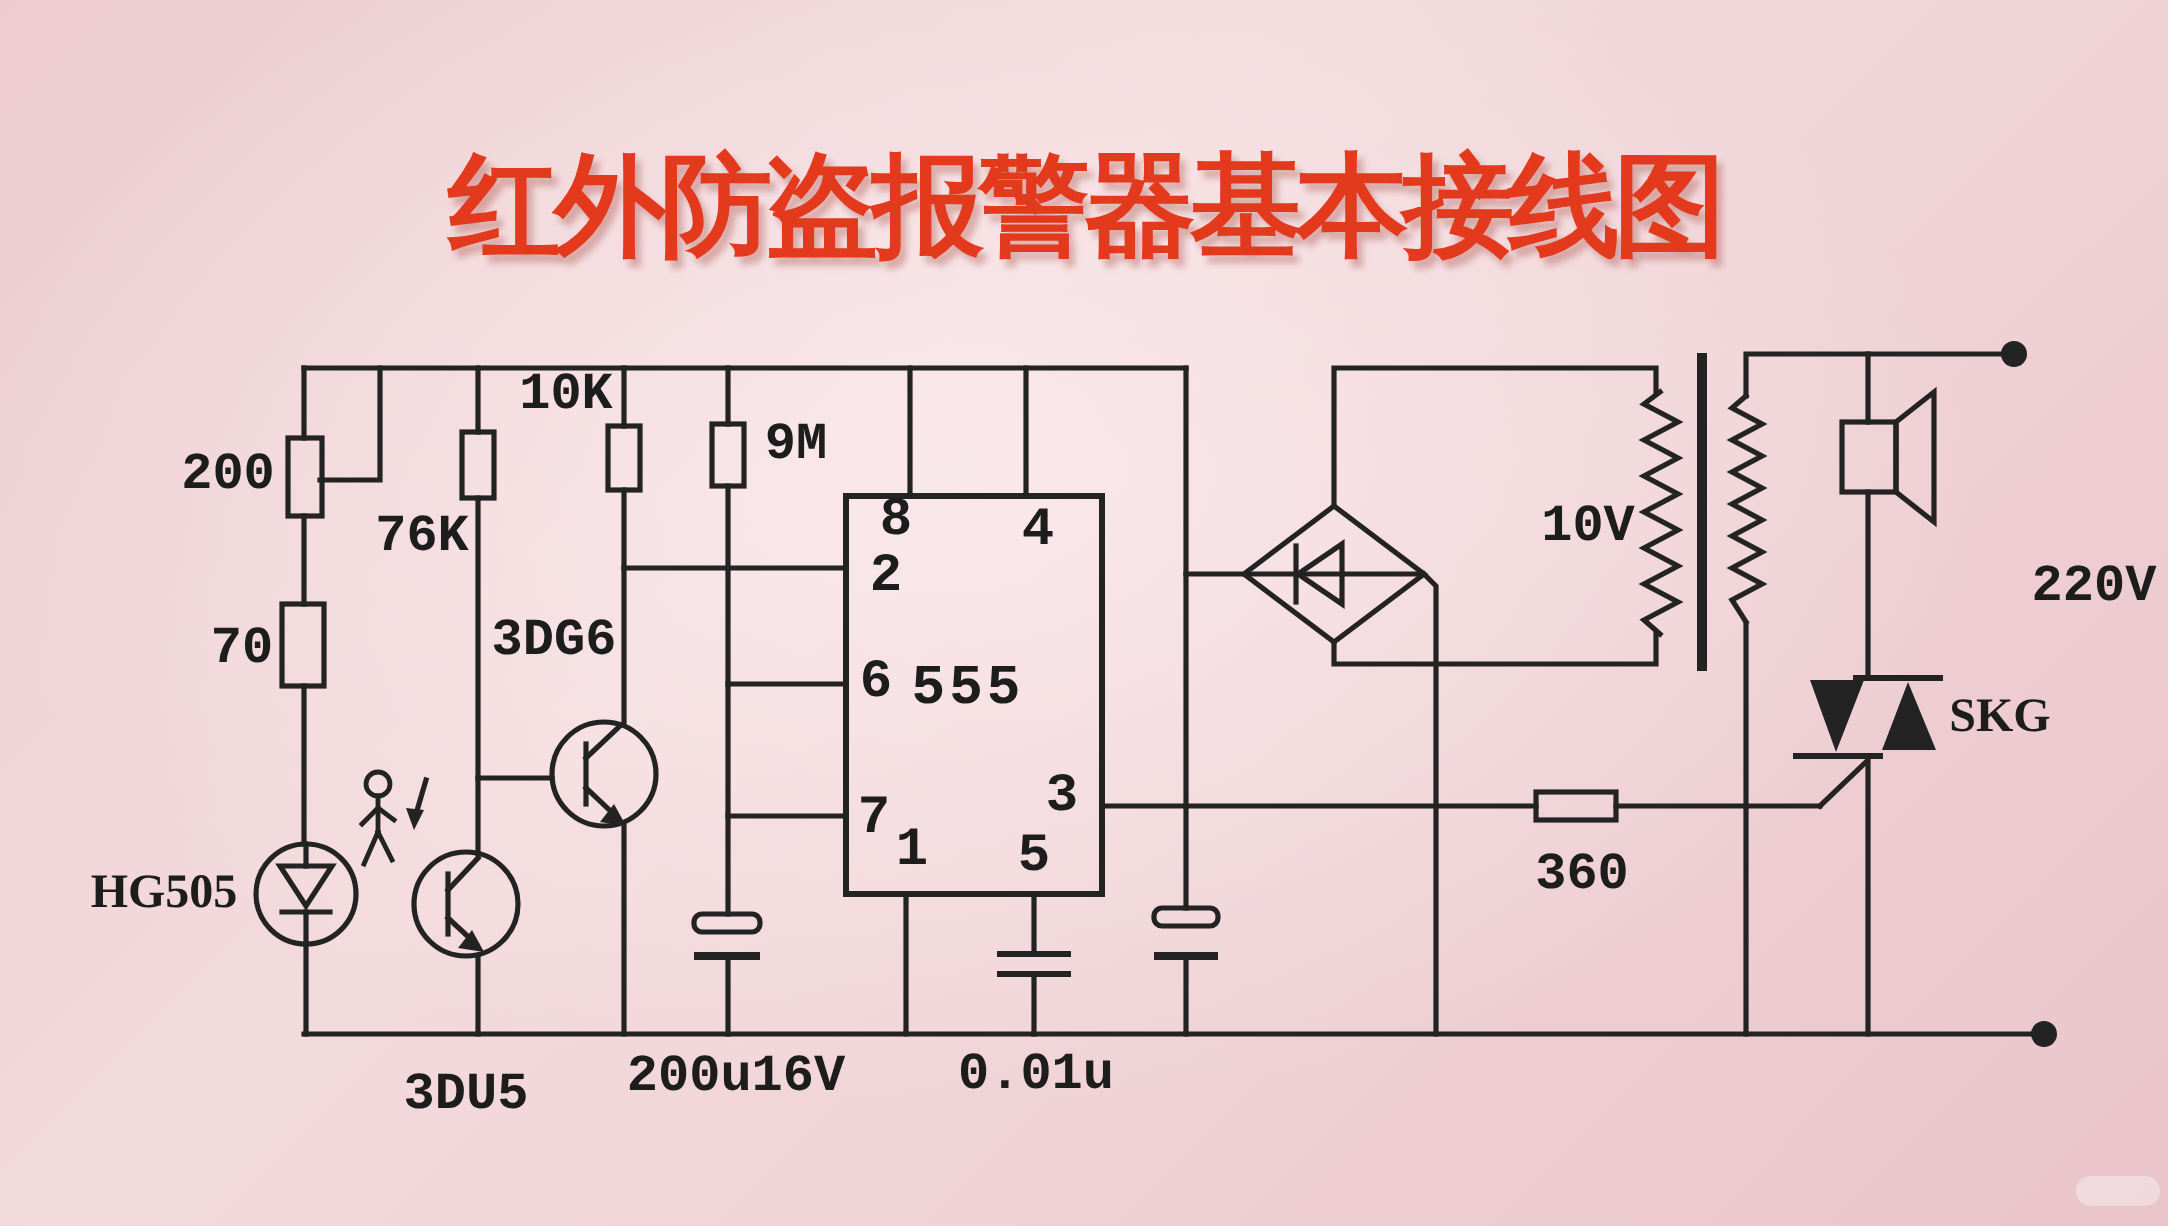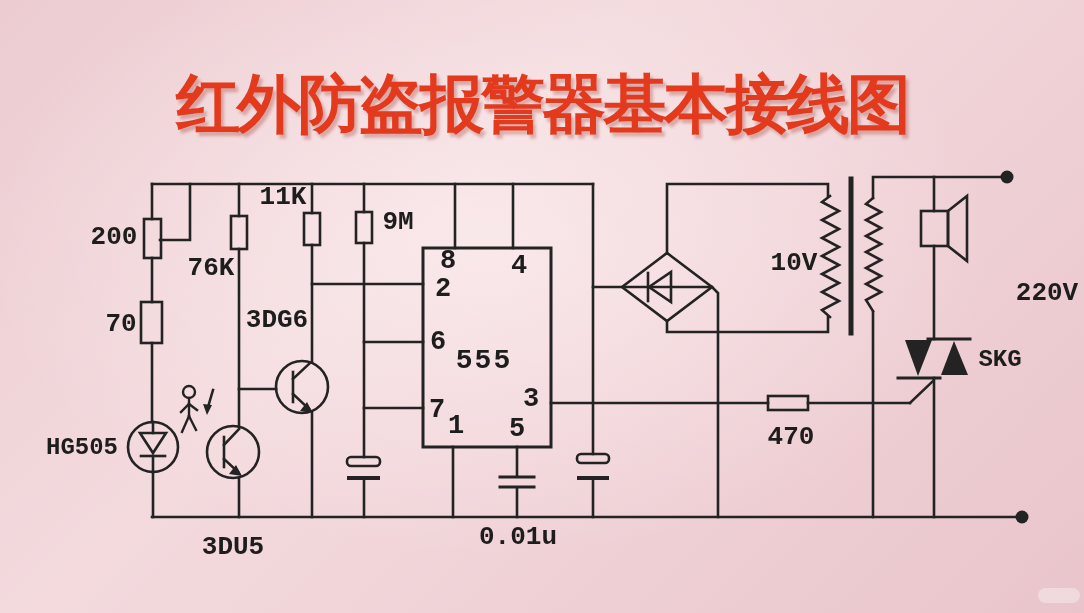--- a/index.html
+++ b/index.html
@@ -12,37 +12,37 @@
       linear-gradient(135deg,#ecccd1 0%, #f3dadd 38%, #f1d5d9 55%, #e9c5cb 100%);
     font-family:"Liberation Mono", monospace;
   }
   .title{
     position:absolute;
     left:542px; top:104px;
     transform:translate(-50%,-50%);
     white-space:nowrap;
     font-family:"Liberation Sans", sans-serif;
     font-weight:900;
-    font-size:64px;
+    font-size:56px;
     letter-spacing:-3px;
     color:#e3391d;
     text-shadow:3px 4px 3px rgba(140,30,15,0.28);
   }
   .lbl{
     position:absolute;
     transform:translate(-50%,-50%);
     white-space:nowrap;
     font-family:"Liberation Mono", monospace;
     font-weight:700;
     font-size:26px;
     color:#1d1d1d;
   }
-  .lbl.small{font-size:24px;}
+  .lbl.small{font-size:24px;font-family:Liberation Serif, serif;}
   .lbl.pin{font-size:27px;}
-  .lbl.ic{font-size:28px;letter-spacing:2px;margin-top:15px;}
+  .lbl.ic{font-size:28px;letter-spacing:2px;}
   svg.schematic{position:absolute;left:0;top:0;}
   .watermark{
     position:absolute;left:1038px;top:588px;width:42px;height:15px;
     background:rgba(255,255,255,0.35);border-radius:8px;
   }
 </style>
 </head>
 <body>
 
 <div class="stage">
@@ -195,36 +195,37 @@
       <path d="M898,378 H940" stroke-width="3"></path>
       <polygon points="905,340 932,340 918,376" fill="#232323" stroke="none"></polygon>
       <polygon points="941,375 968,375 954,341" fill="#232323" stroke="none"></polygon>
       <path d="M934,378 V517"></path>
     </g>
   </svg>
 
   <div class="lbl" style="left:114px;top:237px">200</div>
   <div class="lbl" style="left:121px;top:324px">70</div>
   <div class="lbl" style="left:211px;top:268px">76K</div>
-  <div class="lbl" style="left:283px;top:197px">11K</div>
+  <div class="lbl" style="left:283px;top:197px">10K</div>
   <div class="lbl" style="left:398px;top:222px">9M</div>
   <div class="lbl small" style="left:82px;top:447px">HG505</div>
   <div class="lbl" style="left:233px;top:547px">3DU5</div>
   <div class="lbl" style="left:277px;top:320px">3DG6</div>
   <div class="lbl ic" style="left:484px;top:345px">555</div>
 
   <div class="lbl pin" style="left:448px;top:261px">8</div>
   <div class="lbl pin" style="left:443px;top:289px">2</div>
   <div class="lbl pin" style="left:519px;top:266px">4</div>
   <div class="lbl pin" style="left:438px;top:342px">6</div>
   <div class="lbl pin" style="left:437px;top:410px">7</div>
   <div class="lbl pin" style="left:456px;top:426px">1</div>
   <div class="lbl pin" style="left:531px;top:399px">3</div>
   <div class="lbl pin" style="left:517px;top:429px">5</div>
 
+  <div class="lbl" style="left:368px;top:538px">200u16V</div>
   <div class="lbl" style="left:518px;top:537px">0.01u</div>
-  <div class="lbl" style="left:791px;top:437px">470</div>
+  <div class="lbl" style="left:791px;top:437px">360</div>
   <div class="lbl" style="left:794px;top:263px">10V</div>
   <div class="lbl" style="left:1047px;top:293px">220V</div>
   <div class="lbl small" style="left:1000px;top:359px">SKG</div>
 
   <div class="watermark"></div>
 </div>
 
 </body></html>

